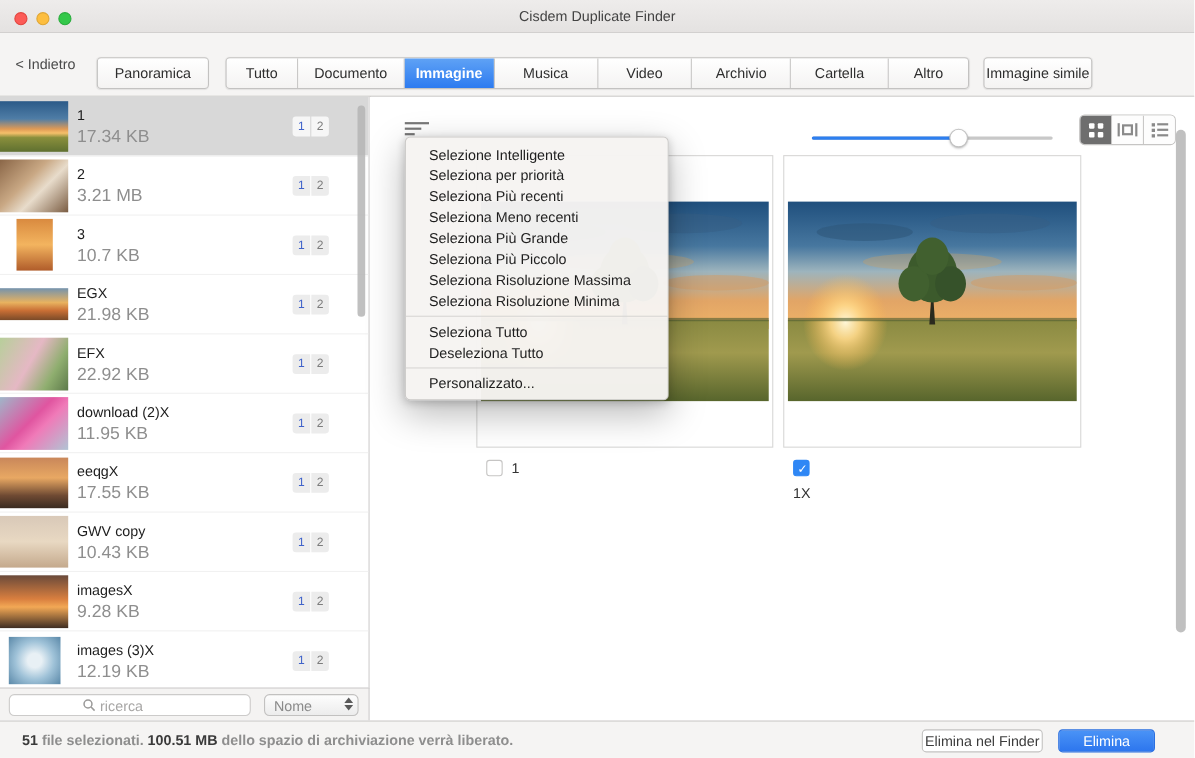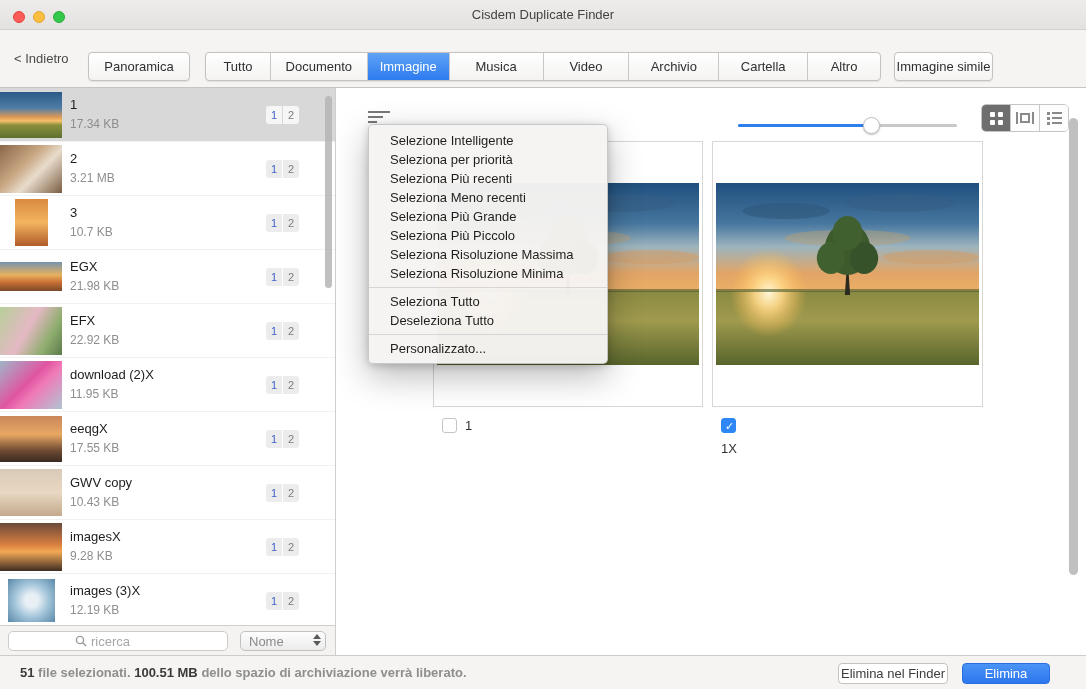--- a/index.html
+++ b/index.html
@@ -44,21 +44,21 @@
     position:absolute; left:205px; top:22px; height:29px; width:676px;
     display:flex; border:1px solid #c3c2c1; border-radius:4px;
     background:linear-gradient(#ffffff,#f4f3f2); overflow:hidden;
     box-shadow:0 0.5px 1px rgba(0,0,0,0.08);
   }
   .seg {
     height:100%; display:flex; align-items:center; justify-content:center;
     font-size:13px; color:#2e2e2e; border-right:1px solid #c9c8c7;
   }
   .seg:last-child { border-right:none; }
-  .seg.active { background:linear-gradient(#5fa2f5,#2d7bf0); color:#ffffff; }
+  .seg.active { background:linear-gradient(#5fa2f5,#2d7bf0); color:#ffffff;font-weight:bold; }
   .w0{width:65px}.w1{width:97px}.w2{width:82px}.w3{width:94px}
   .w4{width:86px}.w5{width:90px}.w6{width:89px}.w7{width:72px}
 
   
   .sidebar {
     position:absolute; left:0; top:88px; width:336px; height:537px;
     background:#ffffff; border-right:1px solid #cfcecd; overflow:hidden;
   }
   .srow {
     position:relative; height:54px; display:flex; align-items:center;
@@ -72,21 +72,21 @@
   .t3 { width:33px; height:47px; background:linear-gradient(180deg,#d98a3f,#f3b45f 50%,#b05c2a); }
   .t4 { width:62px; height:29px; background:linear-gradient(180deg,#7593ad 0%,#e8b25f 45%,#c96f35 70%,#7a4a28); }
   .t5 { width:62px; height:48px; background:linear-gradient(120deg,#b7cf9a,#e5b8c4 45%,#8fae6f 75%,#5d7a4a); }
   .t6 { width:62px; height:48px; background:linear-gradient(135deg,#9fb6c9 0%,#e055a0 45%,#f07ab8 60%,#b0c4d4); }
   .t7 { width:62px; height:46px; background:linear-gradient(180deg,#c9875a 0%,#e8a863 40%,#6f4a33 75%,#3a2a20); }
   .t8 { width:62px; height:47px; background:linear-gradient(180deg,#d9c9b8 0%,#e8d8c2 50%,#c4a98c); }
   .t9 { width:62px; height:48px; background:linear-gradient(180deg,#6a4a3a 0%,#d97f3f 45%,#f2a855 60%,#3f2d22); }
   .t10{ width:47px; height:43px; background:radial-gradient(circle,#e8f0f5 20%,#9fc2d8 55%,#5a88a8); }
   .sinfo { flex:1; padding-left:8px; }
   .sname { font-size:13px; color:#1d1d1d; line-height:17px; }
-  .ssize { font-size:12px; color:#8e8e8e; line-height:17px; margin-top:3px; }
+  .ssize { font-size:16px; color:#8e8e8e; line-height:17px; margin-top:3px; }
   .badges { display:flex; margin-right:36px; }
   .badge {
     width:16px; height:18px; font-size:11px; display:flex; align-items:center; justify-content:center;
     background:#ececec;
   }
   .srow.selected .badge { background:#f6f6f6; }
   .badge.a { color:#3f62c9; border-radius:3px 0 0 3px; margin-right:1px; }
   .badge.b { color:#7c7c7c; border-radius:0 3px 3px 0; }
   .side-scroll {
     position:absolute; left:325px; top:8px; width:7px; height:192px;

